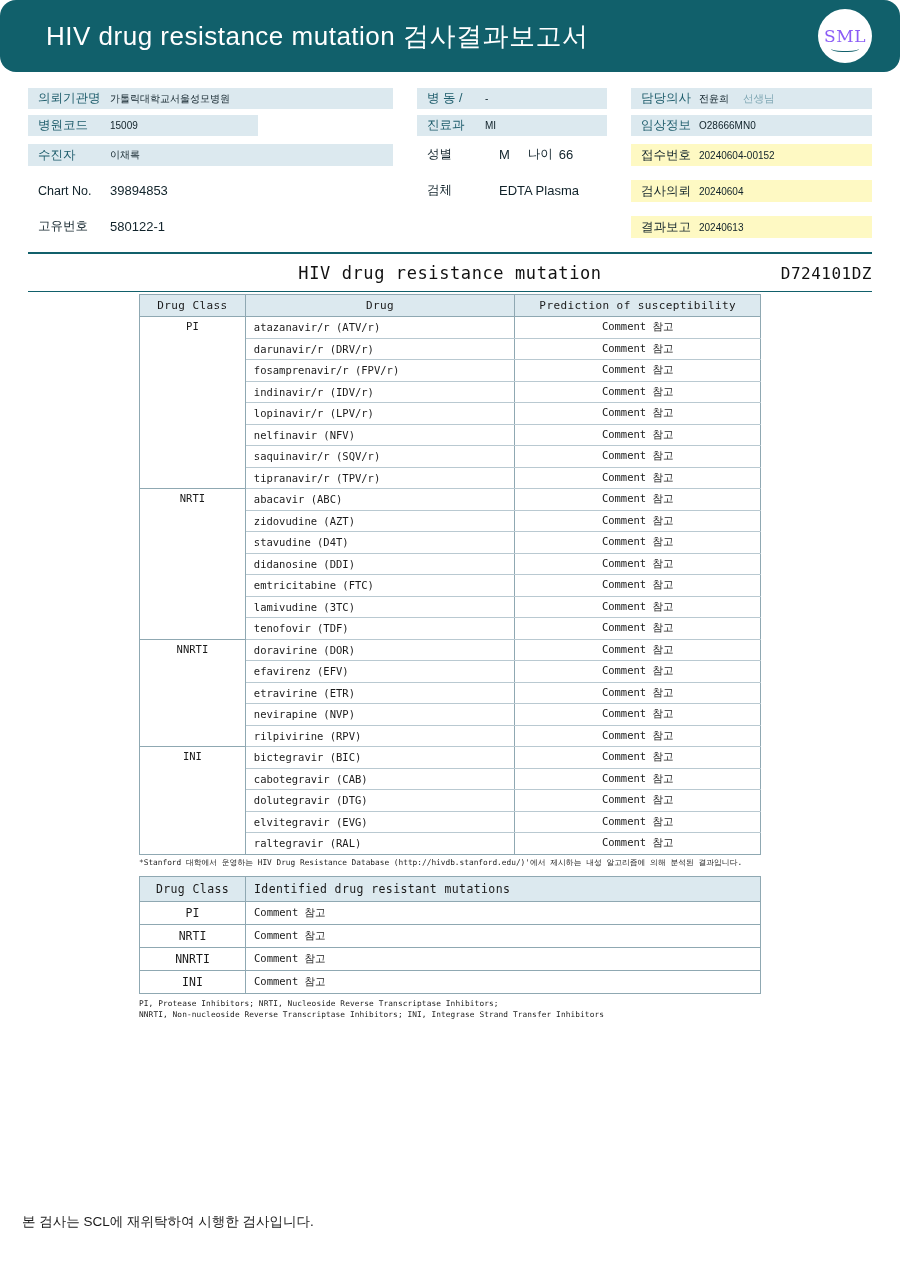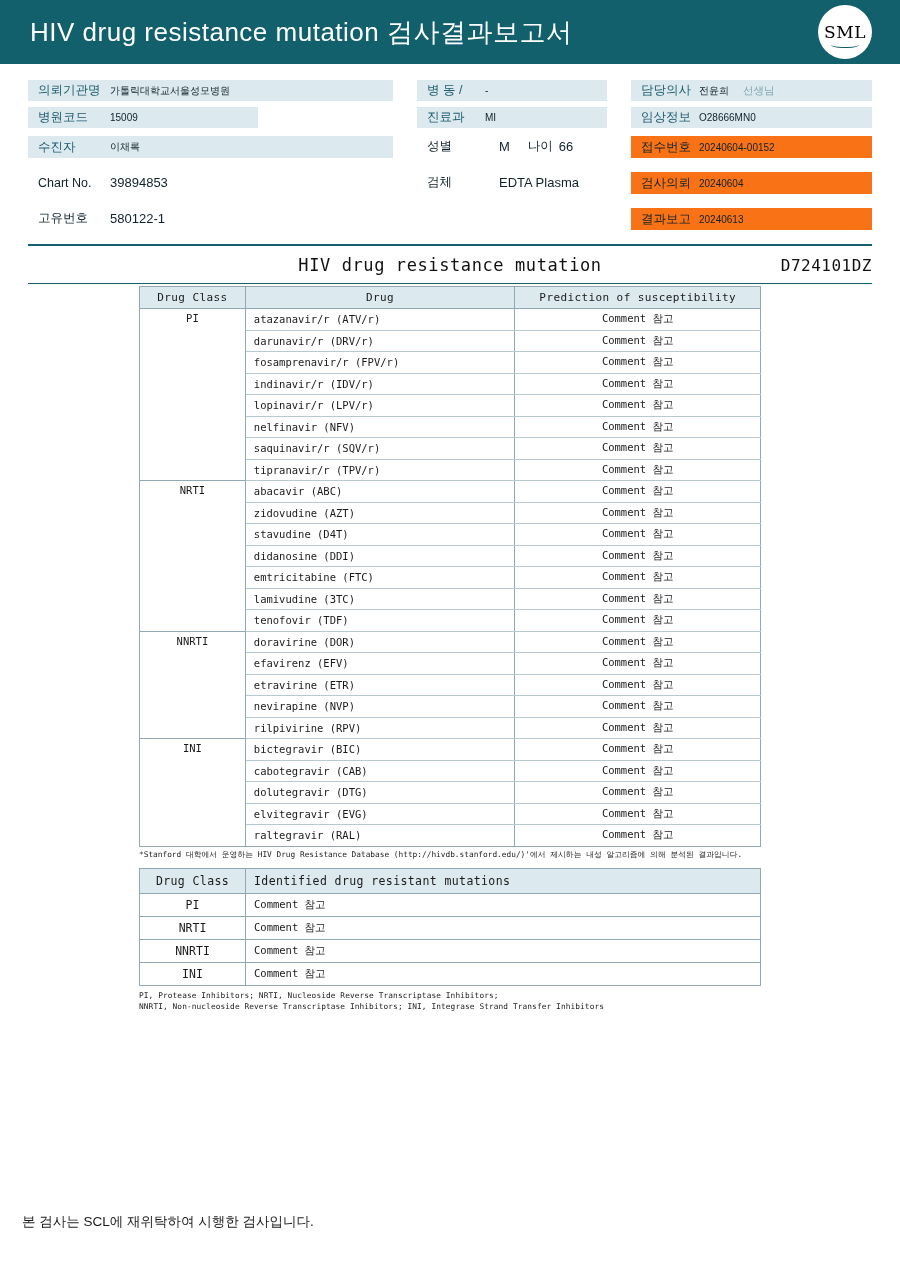--- a/index.html
+++ b/index.html
@@ -9,40 +9,41 @@
     height: 1271px;
     background: #ffffff;
     font-family: "Liberation Sans", sans-serif;
     color: #1a1a1a;
     position: relative;
     overflow: hidden;
   }
 
   
   .header {
-    height: 64px;
+    height: 72px;
     background: #11606b;
     color: #ffffff;
     display: flex;
     align-items: center;
     justify-content: space-between;
-    padding: 0 28px 0 30px;
+    padding: 0 28px 0 46px;
+    border-radius: 16px;
   }
   .header-title {
     font-size: 26px;
     letter-spacing: 0.5px;
     font-weight: 400;
     white-space: nowrap;
   }
   .logo-circle {
     width: 54px;
     height: 54px;
     border-radius: 50%;
     background: #ffffff;
-    color: #000000;
+    color: #8b5cf6;
     display: flex;
     align-items: center;
     justify-content: center;
     font-size: 17px;
     letter-spacing: 0.5px;
     font-family: "DejaVu Serif", serif;
     position: relative;
   }
   .logo-circle .swoosh {
     position: absolute;
@@ -75,21 +76,21 @@
   }
 
   .info-grid {
     display: grid;
     grid-template-columns: 365px 190px auto;
     column-gap: 24px;
     row-gap: 6px;
   }
   .cellbar { display: flex; align-items: center; height: 21px; }
   .cellbar.bg { background: #dce9ef; }
-  .cellbar.bg2 { background: #f97316; }
+  .cellbar.bg2 { background: #fef9c3; }
   .lblw { width: 76px; }
   .lblw2 { width: 62px; }
   .lblw3 { width: 62px; }
   .teal-note { color: #7fa7b3; font-size: 10.5px; margin-left: 8px; }
 
   .lower-left { margin-top: 8px; }
   .lower-left .cellbar { height: 22px; }
   .plainrow { display: flex; align-items: center; height: 21px; }
   .plain-lbl { width: 76px; padding-left: 10px; color: #10222a; font-size: 12.5px; }
   .plain-val { font-size: 13px; color: #10222a; padding-left: 6px; }

